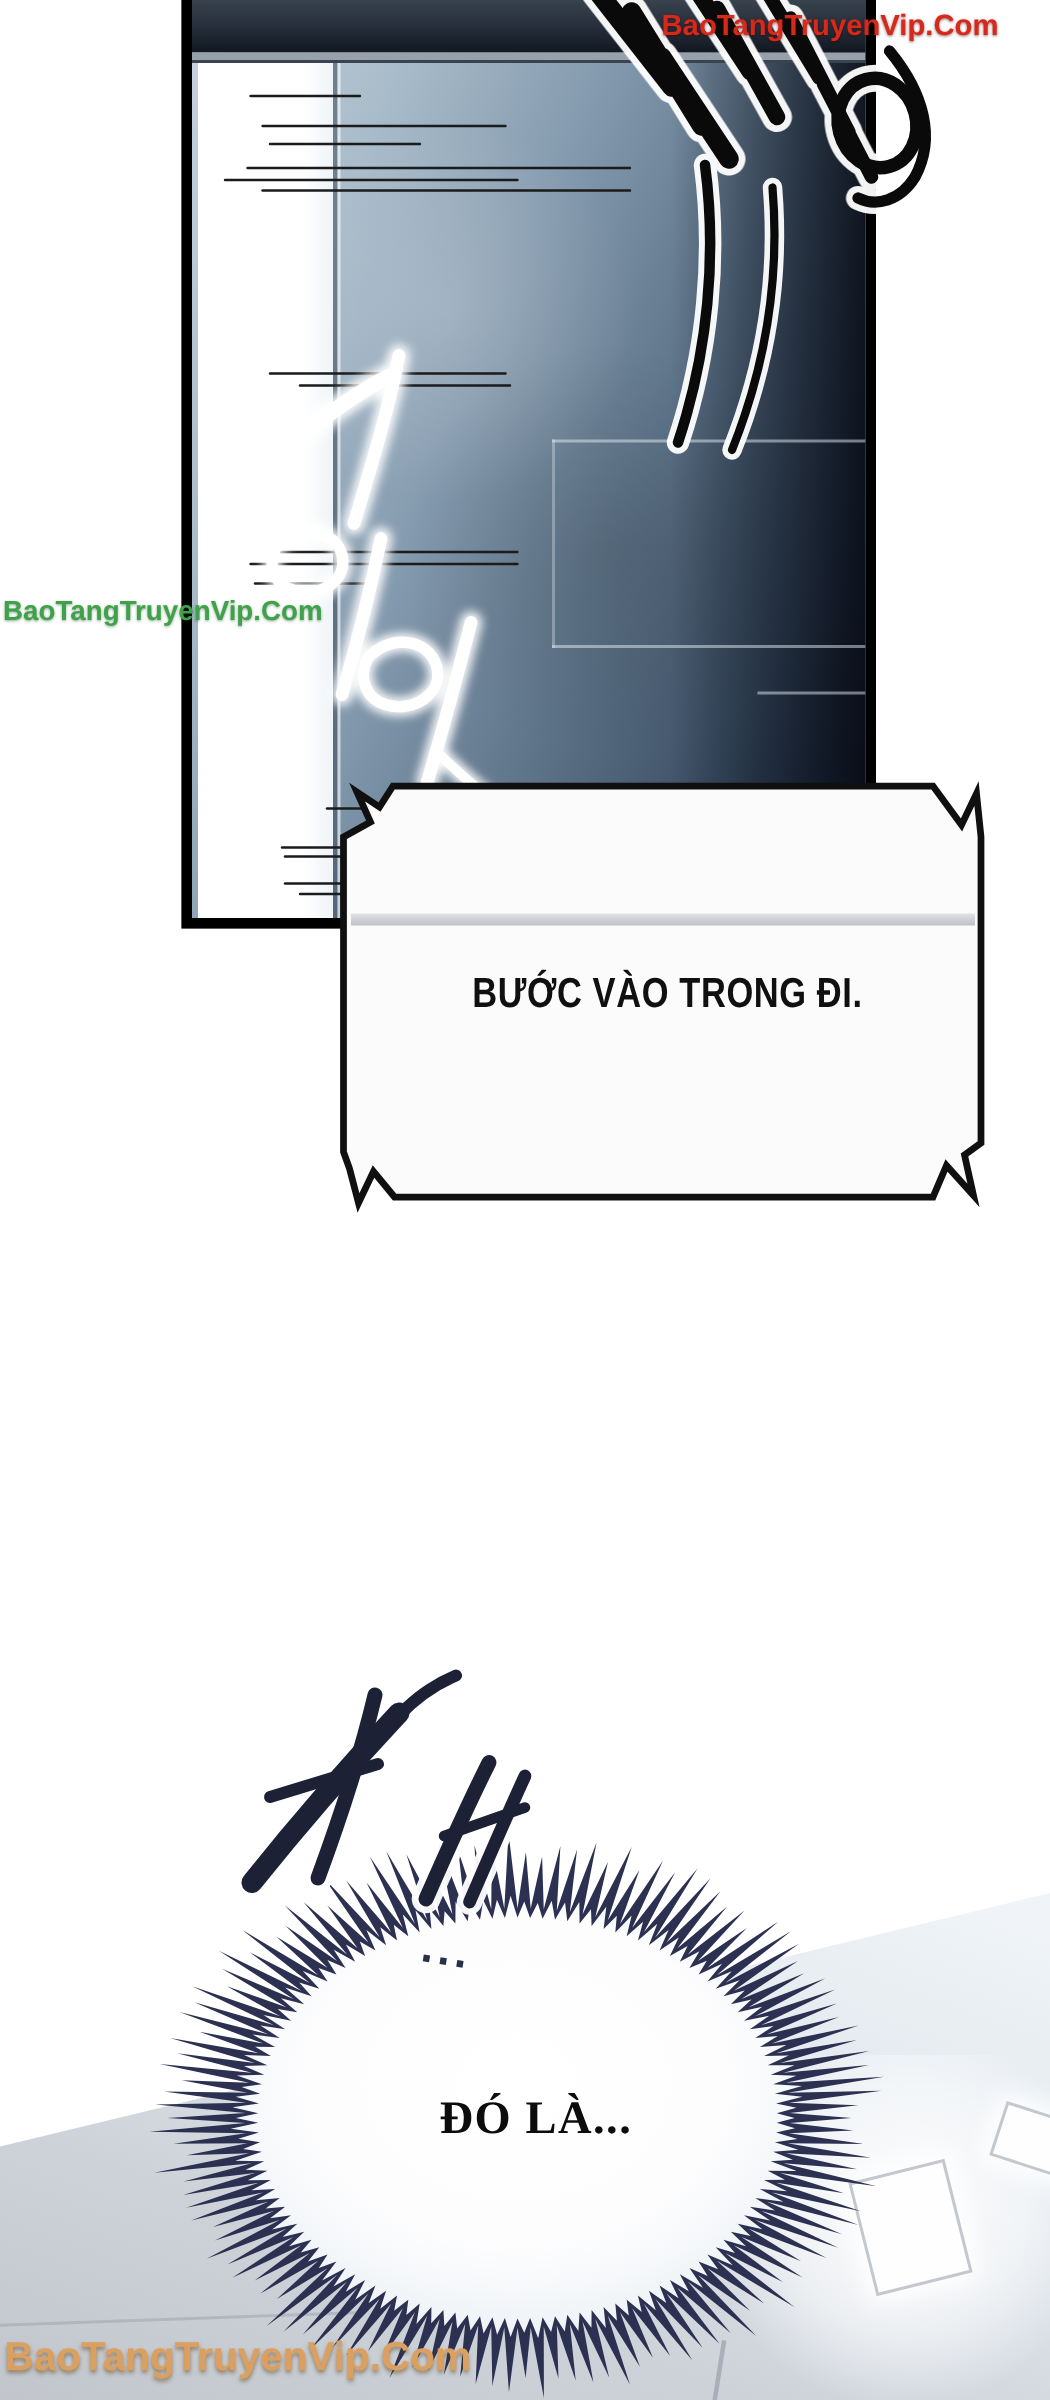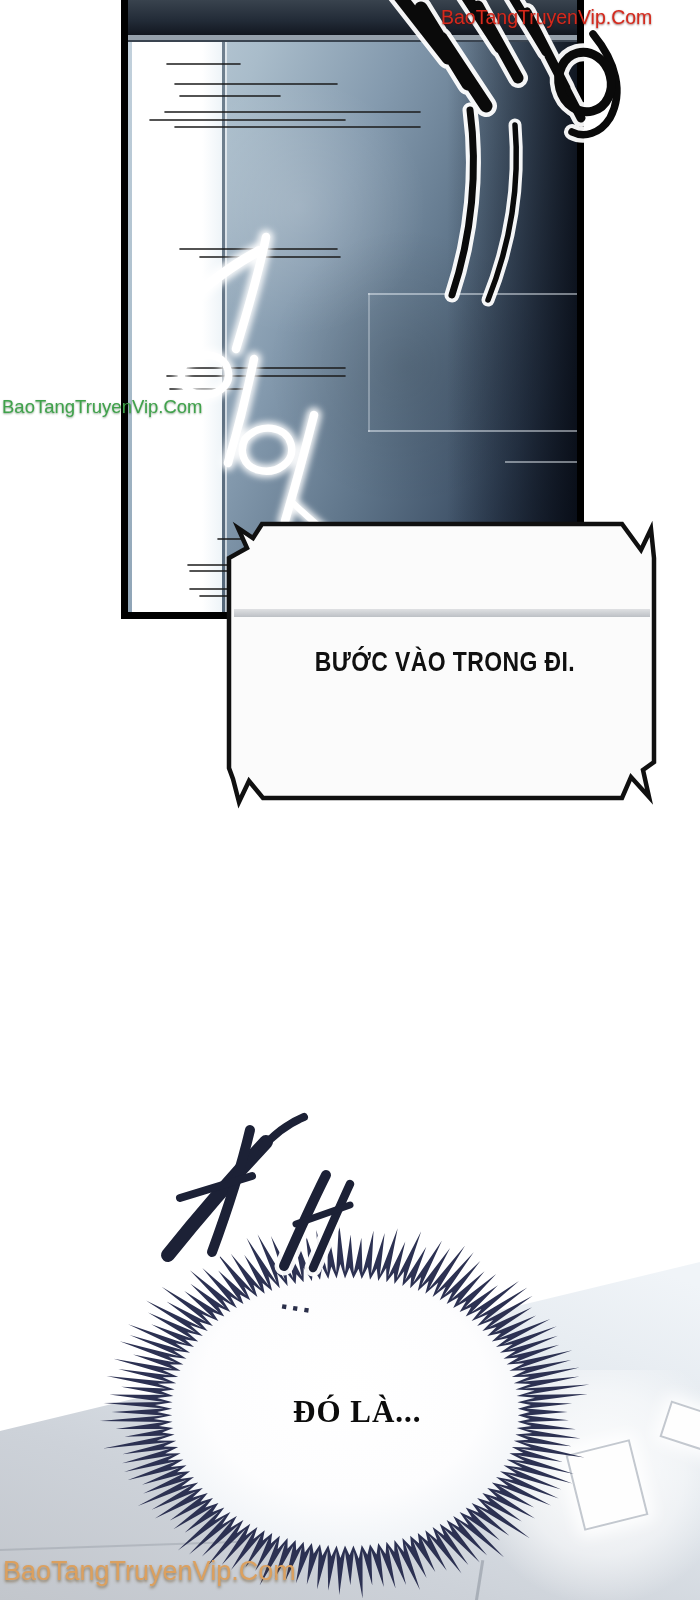--- a/index.html
+++ b/index.html
@@ -79,21 +79,21 @@
     font-size:30px;font-weight:700;color:#2a2f4a;letter-spacing:3px;
     transform:rotate(9deg);
     text-shadow:0 0 4px #fff,0 0 6px #fff;
   }
   .burst-text{
     position:absolute;left:293px;top:1394px;z-index:7;
     font-family:"Liberation Serif",serif;font-size:31px;font-weight:600;
     color:#0c0c0c;letter-spacing:1px;white-space:nowrap;
   }
   
-  .wm{position:absolute;font-weight:400;white-space:nowrap;z-index:9;}
+  .wm{position:absolute;font-weight:700;white-space:nowrap;z-index:9;}
   .wm-top{left:441px;top:6px;font-size:19.5px;color:#d6291c;
     text-shadow:0 1px 2px rgba(70,5,0,.6);}
   .wm-left{left:2px;top:396px;font-size:18.5px;color:#3fa24b;
     text-shadow:0 1px 2px rgba(0,60,12,.45);}
   .wm-bottom{left:3px;top:1556px;font-size:27px;color:#dba05f;
     text-shadow:0 2px 3px rgba(92,62,12,.55);}
 </style>
 </head>
 <body>
 

